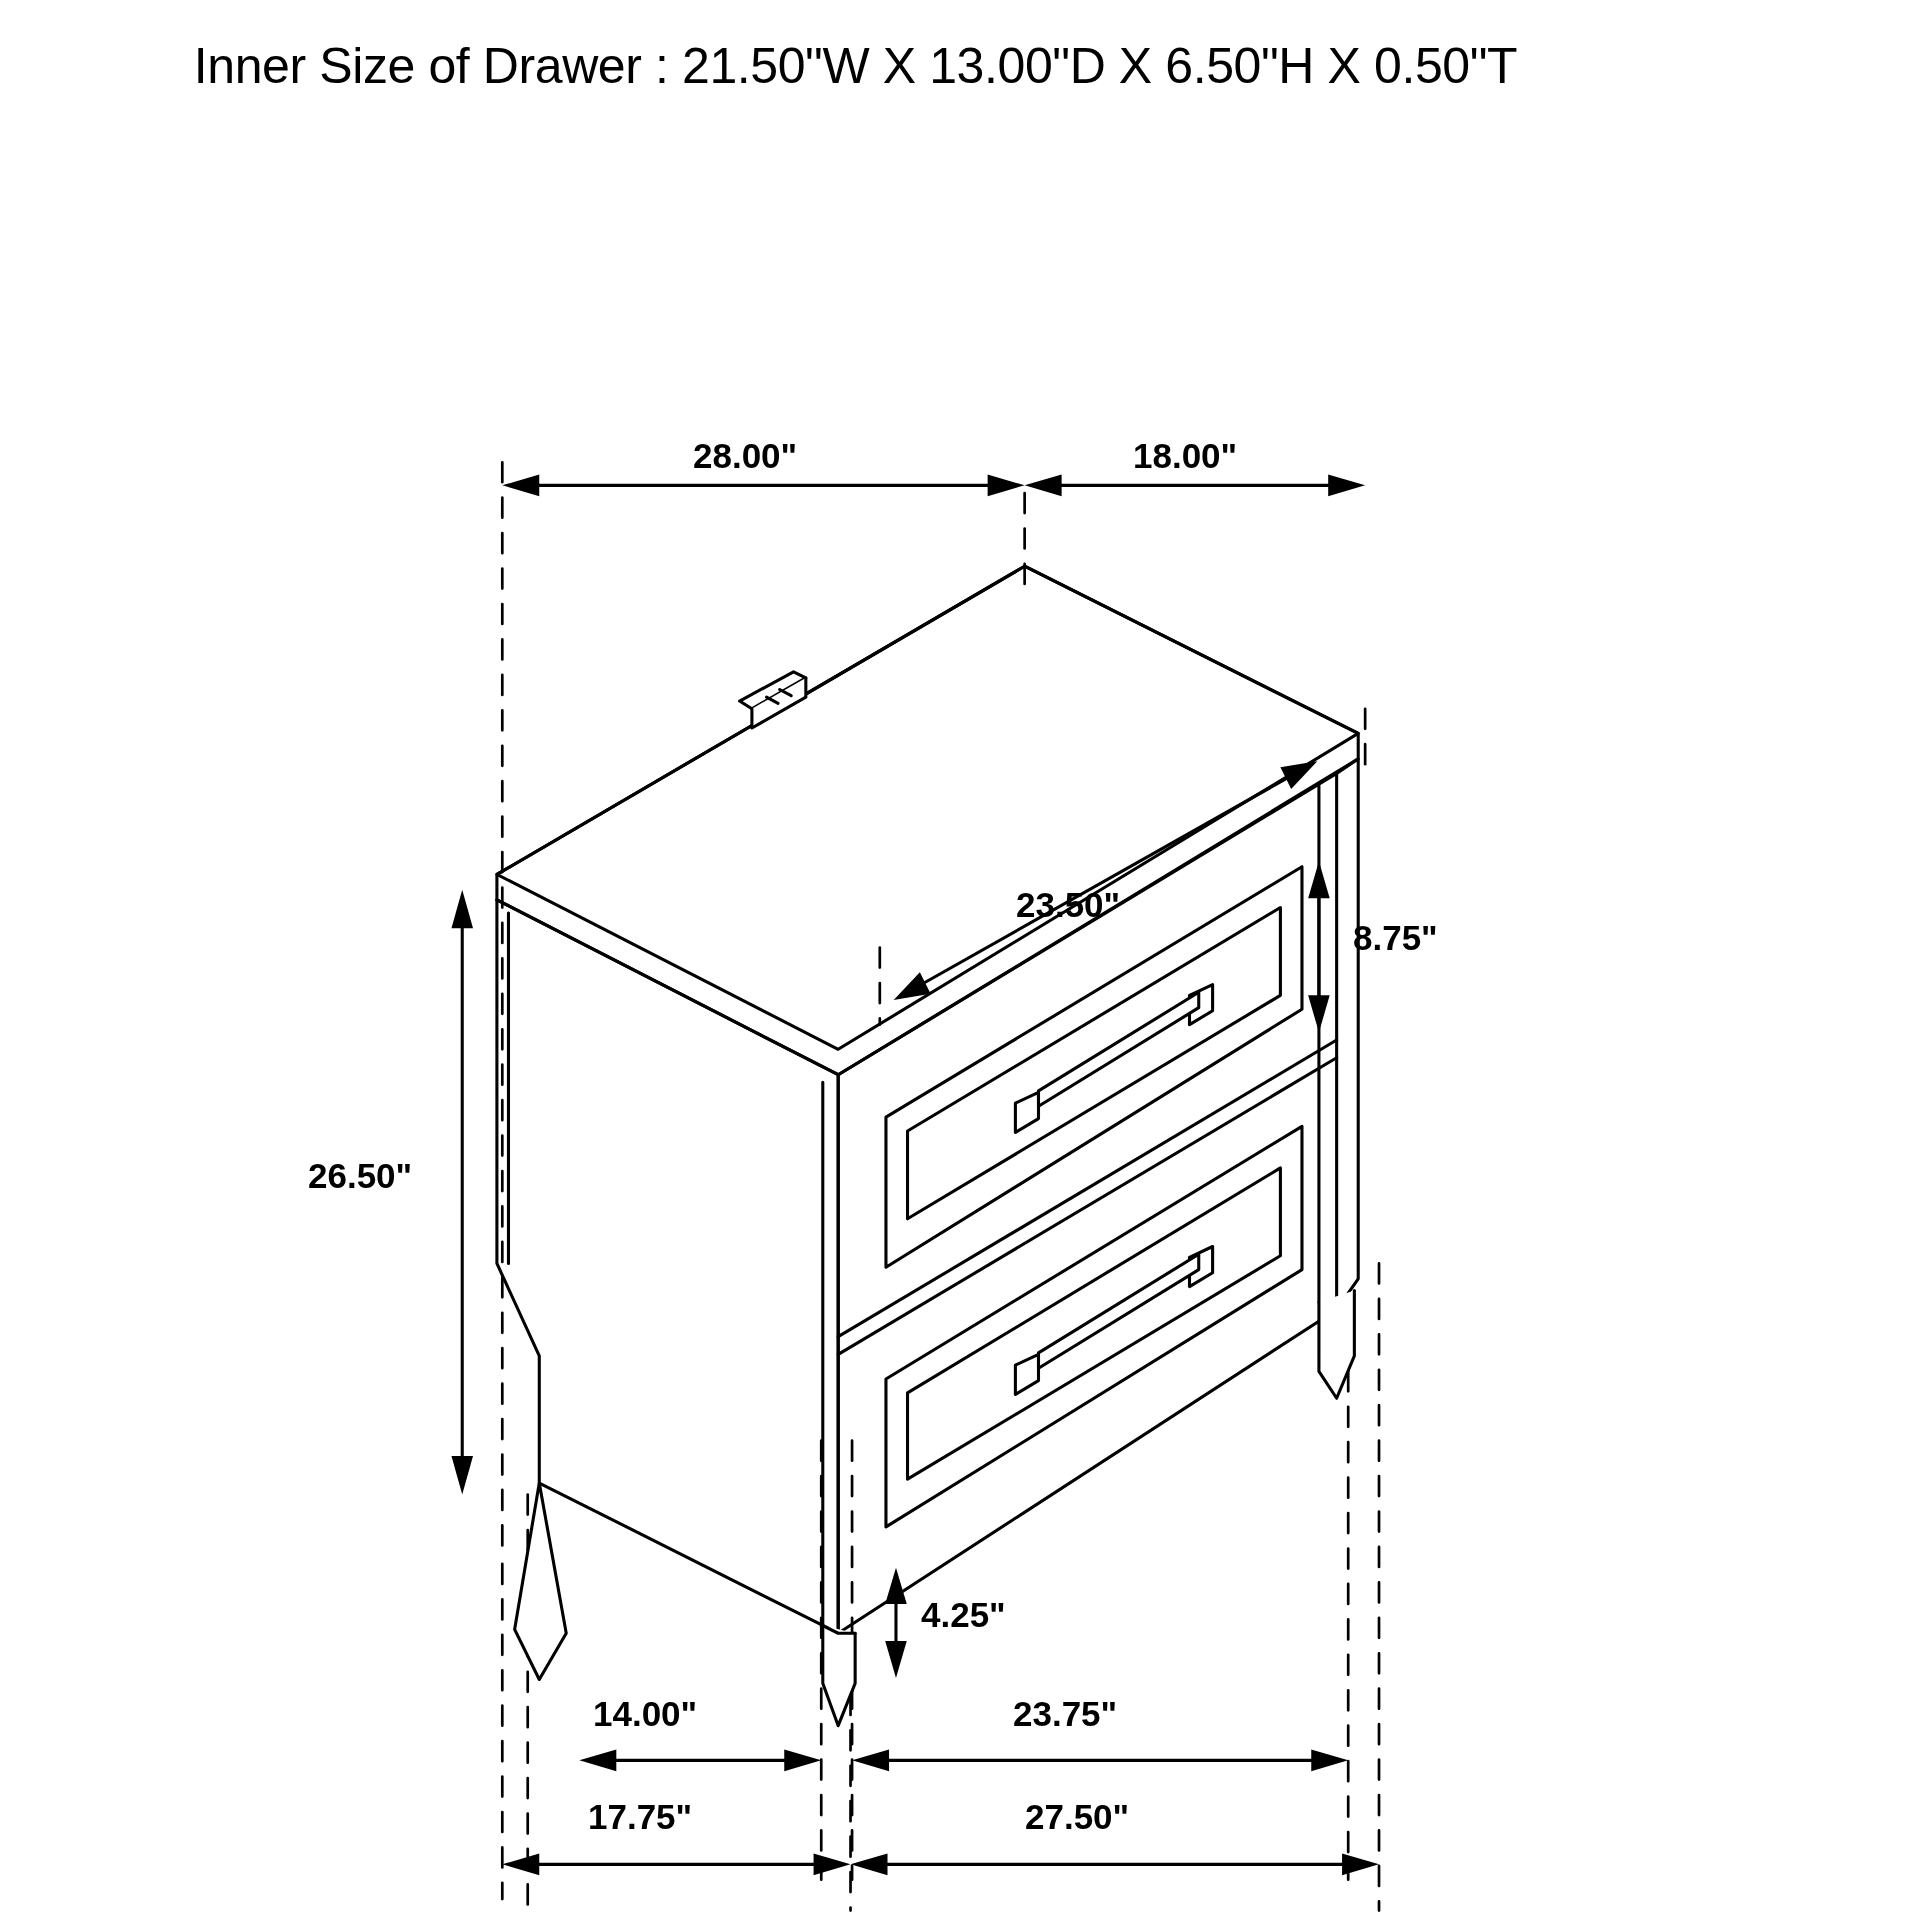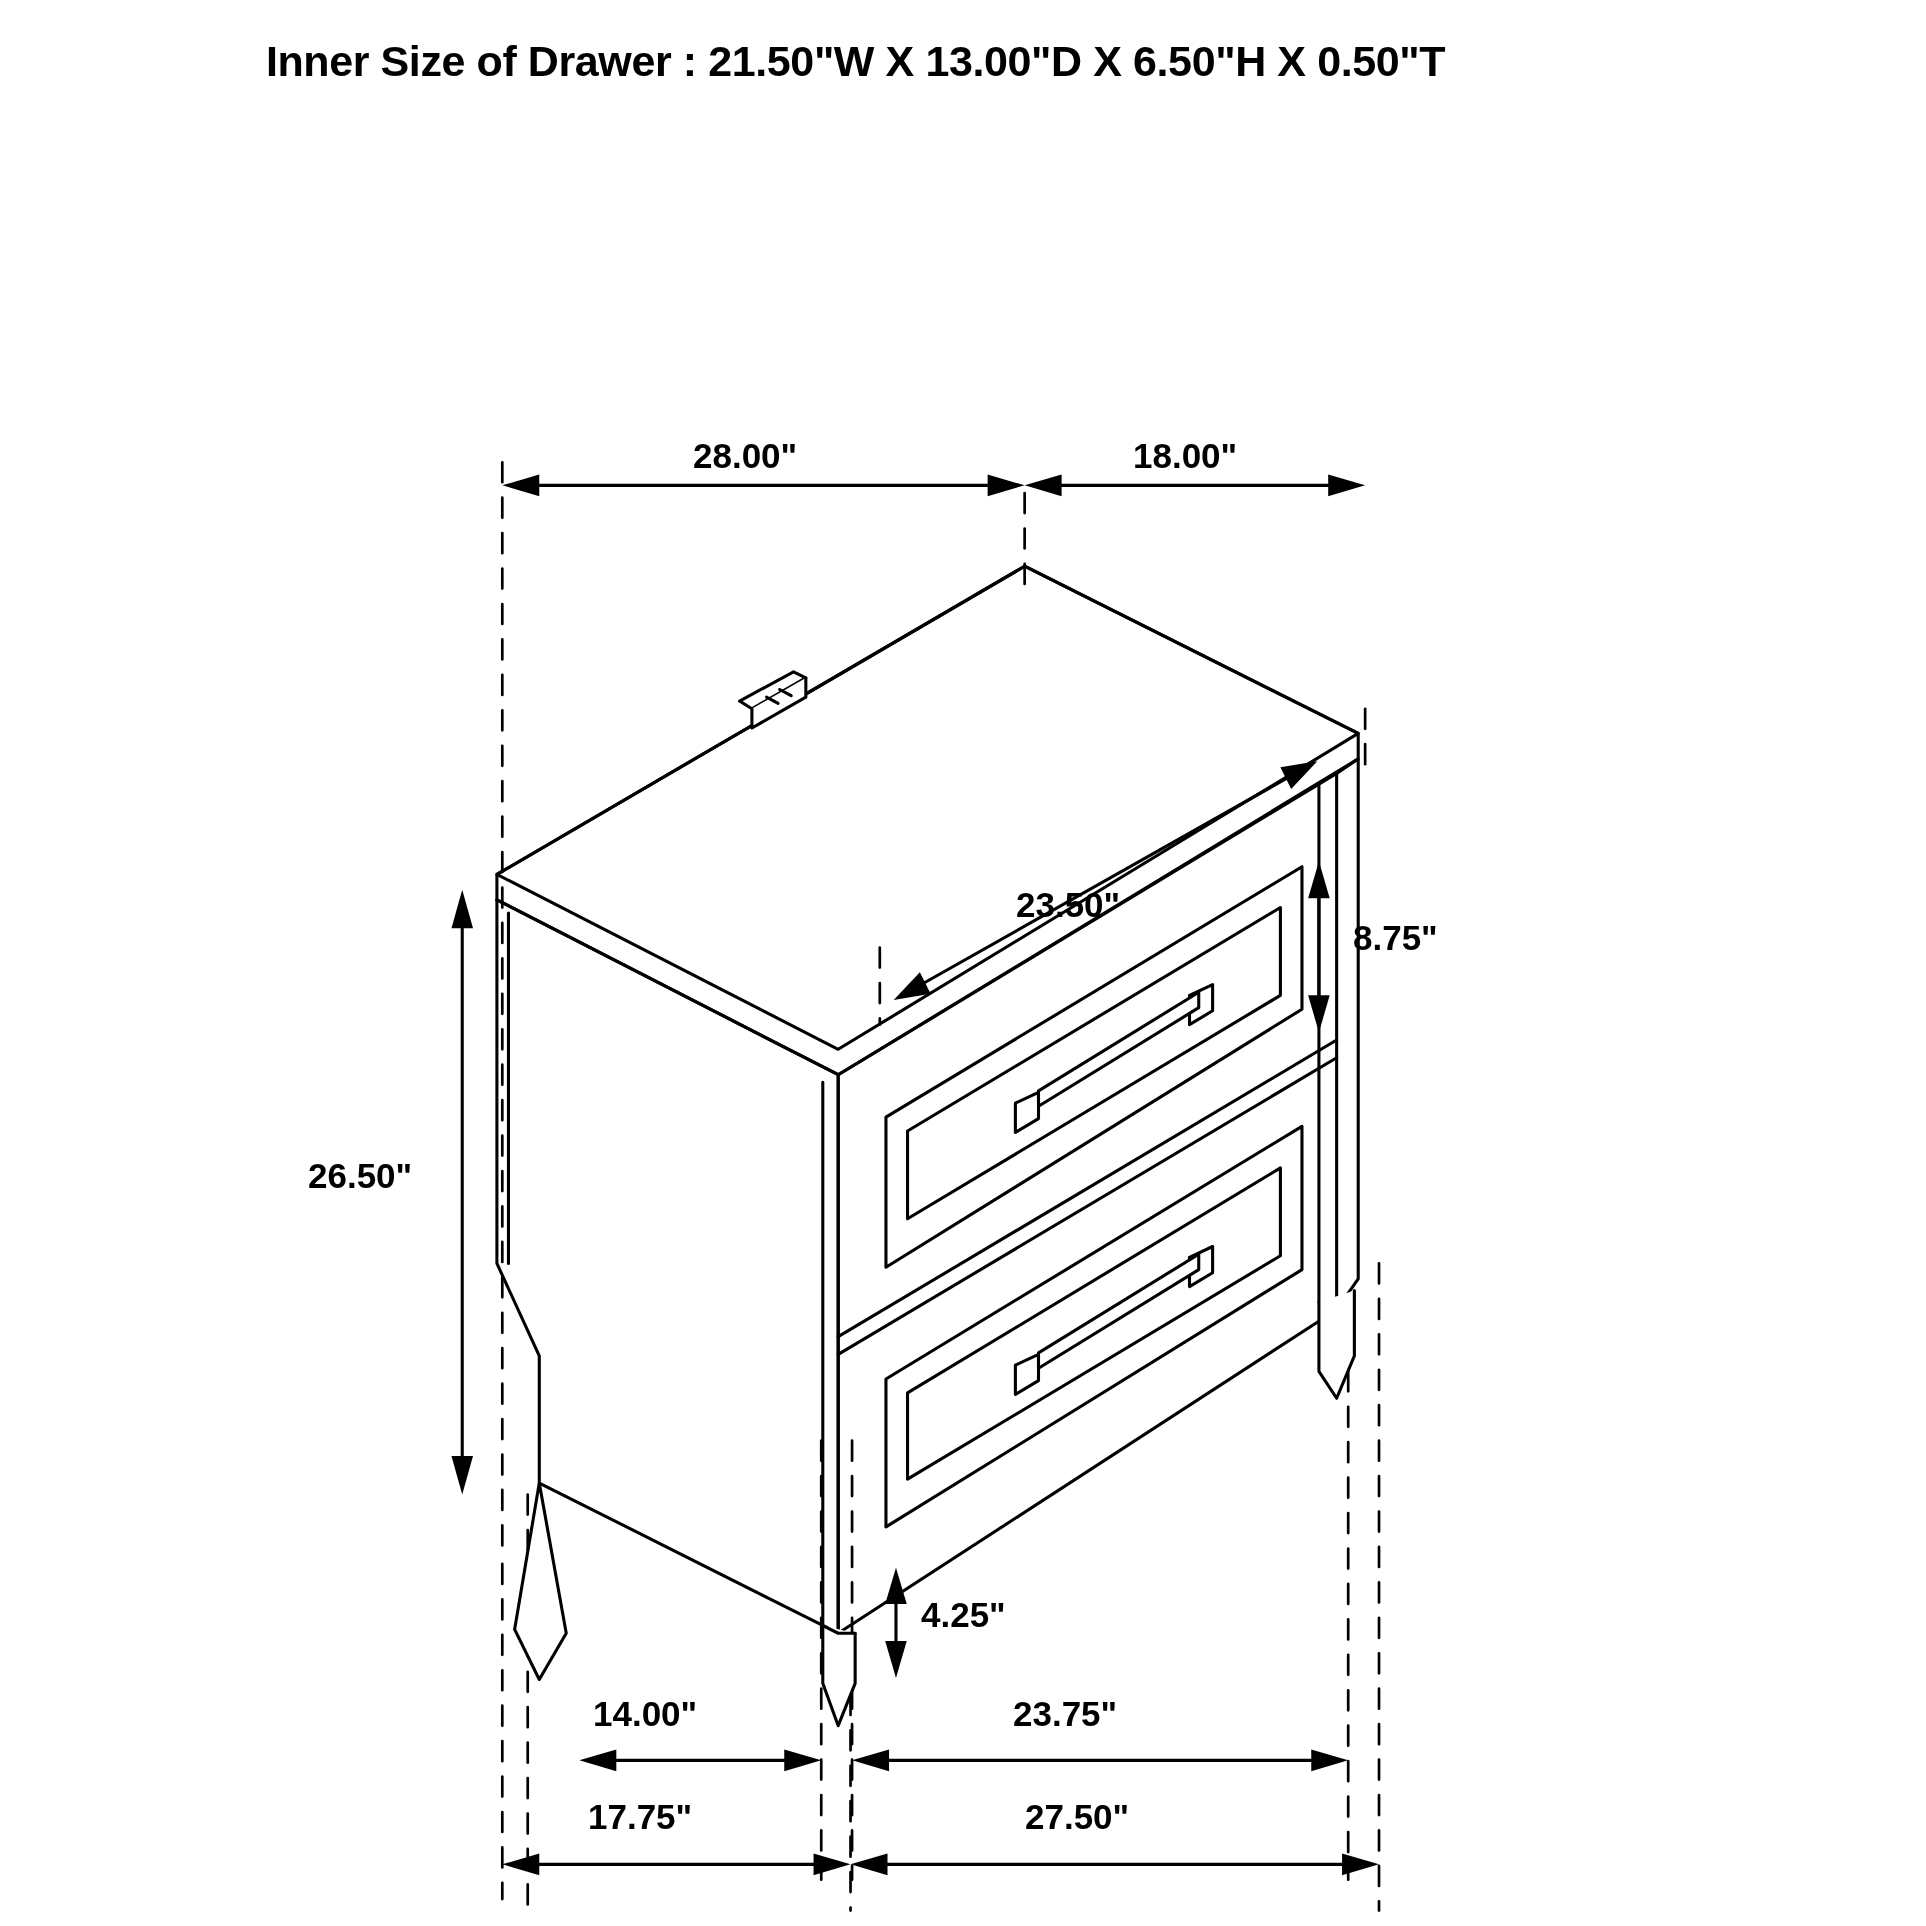--- a/index.html
+++ b/index.html
@@ -21,22 +21,22 @@
     top: 0;
     width: 1926px;
     height: 1926px;
   }
   .title {
     position: absolute;
     left: 0;
     top: 37px;
     width: 1711px;
     text-align: center;
-    font-size: 43px;
-    font-weight: bold;
+    font-size: 50px;
+    font-weight: normal;
     letter-spacing: -0.4px;
     white-space: nowrap;
   }
   .dim-label {
     position: absolute;
     font-size: 35px;
     font-weight: bold;
     white-space: nowrap;
     letter-spacing: 0px;
   }

